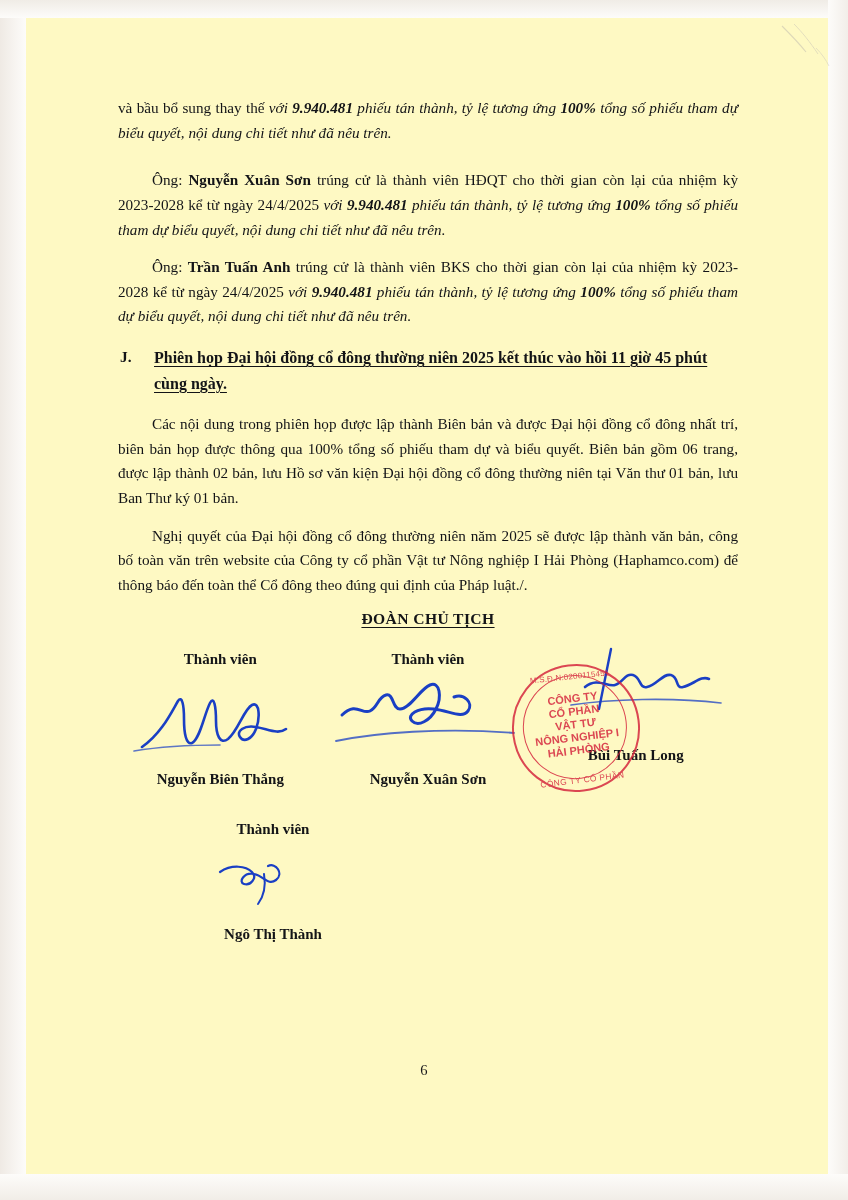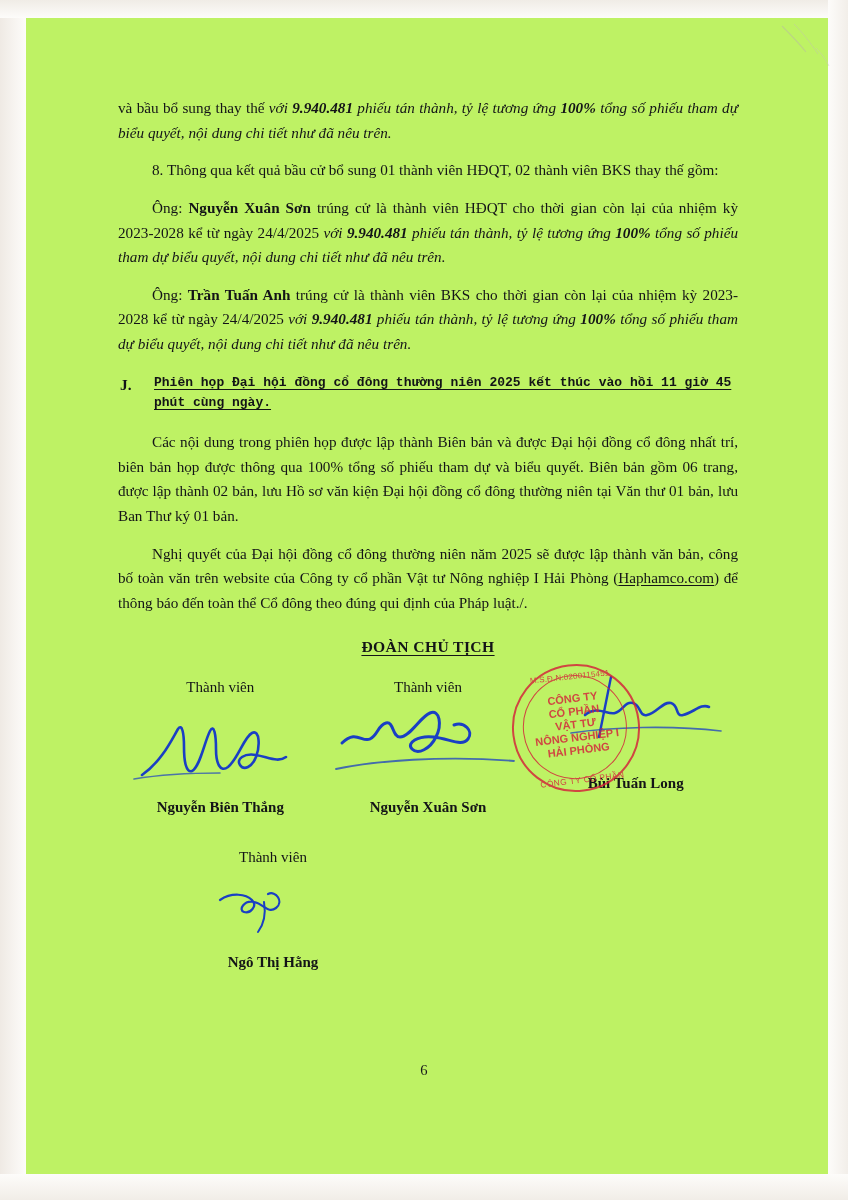--- a/index.html
+++ b/index.html
@@ -7,21 +7,21 @@
     padding: 0;
     background: #ffffff;
   }
   body {
     font-family: "Liberation Serif", serif;
   }
   .page {
     position: relative;
     width: 848px;
     height: 1200px;
-    background: #bef264;
+    background: #fef9c3;
     overflow: hidden;
   }
   
   .scan-edge-left {
     position: absolute;
     left: 0; top: 0;
     width: 26px; height: 1200px;
     background: linear-gradient(to right, #efeae4 0%, #fdfcfa 100%);
     pointer-events: none;
   }
@@ -86,55 +86,54 @@
   .section-j .letter {
     width: 34px;
     flex: 0 0 34px;
     font-weight: bold;
     font-size: 15.4px;
     text-align: left;
     padding-left: 2px;
   }
   .section-j .jtext {
     font-weight: bold;
-    font-size: 13px;
+    font-size: 16px;
     text-decoration: underline;
     text-underline-offset: 3px;
     line-height: 1.6;
     text-align: left;
-    font-family: Liberation Mono, monospace;
   }
 
   
   .sig-title {
     text-align: center;
     font-weight: bold;
     font-size: 15.6px;
     letter-spacing: .4px;
     text-decoration: underline;
     text-underline-offset: 3px;
-    margin-top: 18px;
+    margin-top: 8px;
   }
   .sig-title.no-underline {
     text-decoration: none;
   }
   .sig-row {
     position: relative;
     display: flex;
     justify-content: space-between;
     margin-top: 16px;
   }
   .sig-col {
     width: 33%;
     text-align: center;
     position: relative;
   }
   .sig-role {
     font-size: 15px;
-    font-weight: normal;
+    font-weight: bold;
   }
   .sig-gap {
     height: 96px;
     position: relative;
   }
   .sig-name {
     font-size: 15px;
     font-weight: bold;
   }
   .sig-row-2 {
@@ -234,21 +233,20 @@
   </svg>
 
   <div class="content">
 
     <p>
       <span>và bầu bổ sung thay thế </span><i class="i">với </i><span class="bi">9.940.481</span><i class="i"> phiếu tán thành, tỷ lệ tương ứng </i><span class="bi">100%</span><i class="i"> tổng số phiếu tham dự biểu quyết, nội dung chi tiết như đã nêu trên.</i>
     </p>
 
     <div class="spacer-10"></div>
 
-    <p class="para-indent">8. Thông qua kết quả bầu cử bổ sung 01 thành viên HĐQT, 02 thành viên BKS thay thế gồm:</p>
 
     <div class="spacer-10"></div>
 
     <p class="para-indent">
       <span>Ông: </span><b class="b">Nguyễn Xuân Sơn</b><span> trúng cử là thành viên HĐQT cho thời gian còn lại của nhiệm kỳ 2023-2028 kể từ ngày 24/4/2025 </span><i class="i">với </i><span class="bi">9.940.481</span><i class="i"> phiếu tán thành, tỷ lệ tương ứng </i><span class="bi">100%</span><i class="i"> tổng số phiếu tham dự biểu quyết, nội dung chi tiết như đã nêu trên.</i>
     </p>
 
     <div class="spacer-10"></div>
 
     <p class="para-indent">
@@ -260,21 +258,21 @@
       <div class="jtext">Phiên họp Đại hội đồng cổ đông thường niên 2025 kết thúc vào hồi 11 giờ 45 phút cùng ngày.</div>
     </div>
 
     <div class="spacer-10"></div>
 
     <p class="para-indent">Các nội dung trong phiên họp được lập thành Biên bản và được Đại hội đồng cổ đông nhất trí, biên bản họp được thông qua 100% tổng số phiếu tham dự và biểu quyết. Biên bản gồm 06 trang, được lập thành 02 bản, lưu Hồ sơ văn kiện Đại hội đồng cổ đông thường niên tại Văn thư 01 bản, lưu Ban Thư ký 01 bản.</p>
 
     <div class="spacer-10"></div>
 
     <p class="para-indent">
-      <span>Nghị quyết của Đại hội đồng cổ đông thường niên  năm 2025 sẽ được lập thành văn bản, công bố toàn văn trên website của Công ty cổ phần Vật tư Nông nghiệp I Hải Phòng (</span><span style="text-decoration:underline; text-underline-offset:2px;">Haphamco.com</span><span>) để thông báo đến toàn thể Cổ đông theo đúng qui định của Pháp luật./.</span>
+      <span>Nghị quyết của Đại hội đồng cổ đông thường niên  năm 2025 sẽ được lập thành văn bản, công bố toàn văn trên website của Công ty cổ phần Vật tư Nông nghiệp I Hải Phòng (</span><span style="text-underline-offset:2px;">Haphamco.com</span><span>) để thông báo đến toàn thể Cổ đông theo đúng qui định của Pháp luật./.</span>
     </p>
 
     <div class="sig-title">ĐOÀN CHỦ TỊCH</div>
 
     <div class="sig-row">
 
       <div class="sig-col">
         <div class="sig-role">Thành viên</div>
         <div class="sig-gap">
           <svg class="ink" style="left:10px; top:14px; width:170px; height:76px;" viewBox="0 0 170 76">
@@ -313,21 +311,21 @@
     <div class="sig-row-2">
 
       <div class="sig-col-2">
         <div class="sig-role">Thành viên</div>
         <div class="sig-gap" style="height:80px;">
           <svg class="ink" style="left:88px; top:8px; width:110px; height:66px;" viewBox="0 0 110 66">
             <path d="M14 22 C26 14, 40 16, 46 22 C52 28, 44 36, 38 34 C32 32, 38 22, 48 24 C58 26, 62 36, 70 30 C78 24, 70 12, 62 16" stroke="#1a3fc4" stroke-width="2.2" fill="none" stroke-linecap="round"></path>
             <path d="M58 24 C60 36, 58 46, 52 54" stroke="#1a3fc4" stroke-width="2" fill="none" stroke-linecap="round"></path>
           </svg>
         </div>
-        <div class="sig-name">Ngô Thị Hằng</div>
+        <div class="sig-name">Ngô Thị Thành</div>
       </div>
 
 
     </div>
 
   </div>
 
   <div class="seal">
     <div class="seal-inner"></div>
     <div class="seal-top-text">M.S.Đ.N:0200115451</div>

